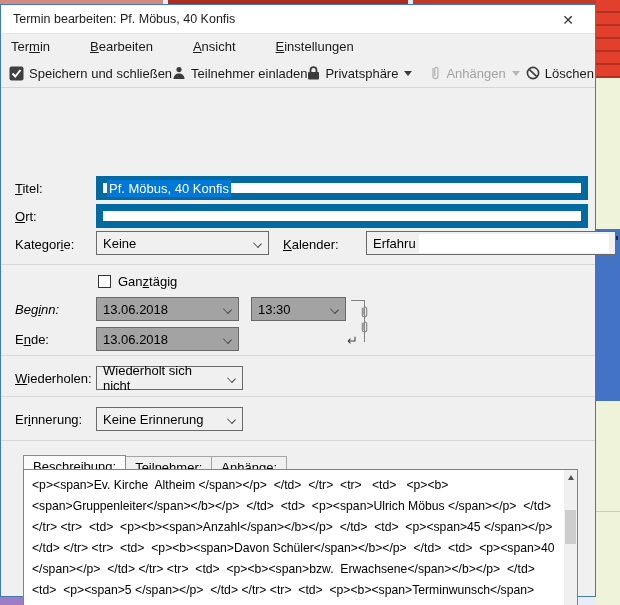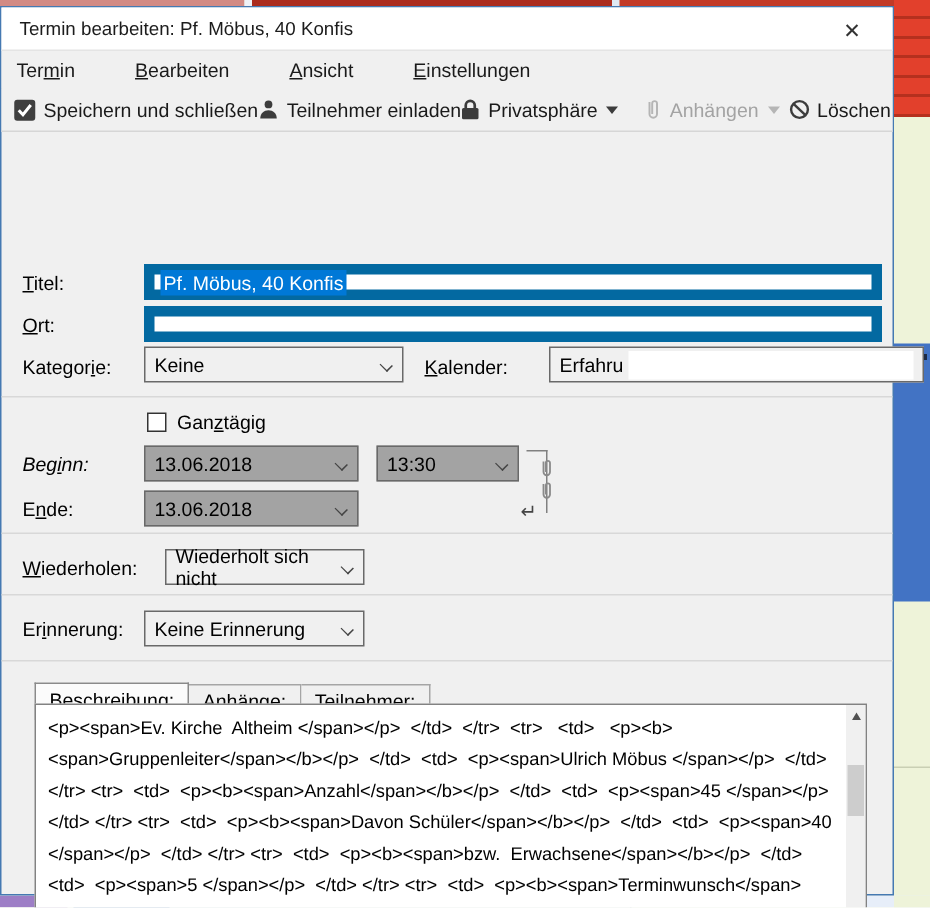--- a/index.html
+++ b/index.html
@@ -227,39 +227,39 @@
         </svg>
         <svg class="lw-clip" style="top:24px;" width="11" height="13" viewBox="0 0 11 15">
           <path d="M3 2 v8 a2.5 2.5 0 0 0 5 0 V3 a1.6 1.6 0 0 0 -3.2 0 v7" stroke="#8a8a8a" stroke-width="1.4" fill="none"></path>
         </svg>
         <span class="lw-return">↵</span>
       </div>
 
       <div class="sepline" style="top:267px;"></div>
 
       <span class="flabel" style="top:283px;"><u>W</u>iederholen:</span>
-      <div class="combo" style="left:109px;top:278px;width:133px;">
+      <div class="combo" style="left:95px;top:278px;width:147px;">
         <span>Wiederholt sich nicht</span>
         <span class="chev"></span>
       </div>
 
       <div class="sepline" style="top:308px;"></div>
 
       <span class="flabel" style="top:324px;">Er<u>i</u>nnerung:</span>
       <div class="combo" style="left:95px;top:319px;width:147px;">
         <span>Keine Erinnerung</span>
         <span class="chev"></span>
       </div>
 
       <div class="sepline" style="top:352px;"></div>
 
       <div class="tabs">
         <span class="tab active" style="border-left:1px solid #8a8a8a;">Bes<u>c</u>hreibung:</span>
+        <span class="tab">Tei<u>l</u>nehmer:</span>
         <span class="tab">Anh<u>ä</u>nge:</span>
-        <span class="tab">Tei<u>l</u>nehmer:</span>
       </div>
 
       <div class="textbox">
         <div class="desc-text">&lt;p&gt;&lt;span&gt;Ev. Kirche  Altheim &lt;/span&gt;&lt;/p&gt;  &lt;/td&gt;  &lt;/tr&gt;  &lt;tr&gt;   &lt;td&gt;   &lt;p&gt;&lt;b&gt;
 &lt;span&gt;Gruppenleiter&lt;/span&gt;&lt;/b&gt;&lt;/p&gt;  &lt;/td&gt;  &lt;td&gt;  &lt;p&gt;&lt;span&gt;Ulrich Möbus &lt;/span&gt;&lt;/p&gt;  &lt;/td&gt;
 &lt;/tr&gt; &lt;tr&gt;  &lt;td&gt;  &lt;p&gt;&lt;b&gt;&lt;span&gt;Anzahl&lt;/span&gt;&lt;/b&gt;&lt;/p&gt;  &lt;/td&gt;  &lt;td&gt;  &lt;p&gt;&lt;span&gt;45 &lt;/span&gt;&lt;/p&gt;
 &lt;/td&gt; &lt;/tr&gt; &lt;tr&gt;  &lt;td&gt;  &lt;p&gt;&lt;b&gt;&lt;span&gt;Davon Schüler&lt;/span&gt;&lt;/b&gt;&lt;/p&gt;  &lt;/td&gt;  &lt;td&gt;  &lt;p&gt;&lt;span&gt;40
 &lt;/span&gt;&lt;/p&gt;  &lt;/td&gt; &lt;/tr&gt; &lt;tr&gt;  &lt;td&gt;  &lt;p&gt;&lt;b&gt;&lt;span&gt;bzw.  Erwachsene&lt;/span&gt;&lt;/b&gt;&lt;/p&gt;  &lt;/td&gt;
 &lt;td&gt;  &lt;p&gt;&lt;span&gt;5 &lt;/span&gt;&lt;/p&gt;  &lt;/td&gt; &lt;/tr&gt; &lt;tr&gt;  &lt;td&gt;  &lt;p&gt;&lt;b&gt;&lt;span&gt;Terminwunsch&lt;/span&gt;
 &lt;/b&gt;&lt;/p&gt;  &lt;/td&gt;  &lt;td&gt;  &lt;p&gt;&lt;span&gt;13.06.2018  Mittwoch &lt;/span&gt;&lt;/p&gt;  &lt;/td&gt; &lt;/tr&gt; &lt;tr&gt;  &lt;td&gt;

